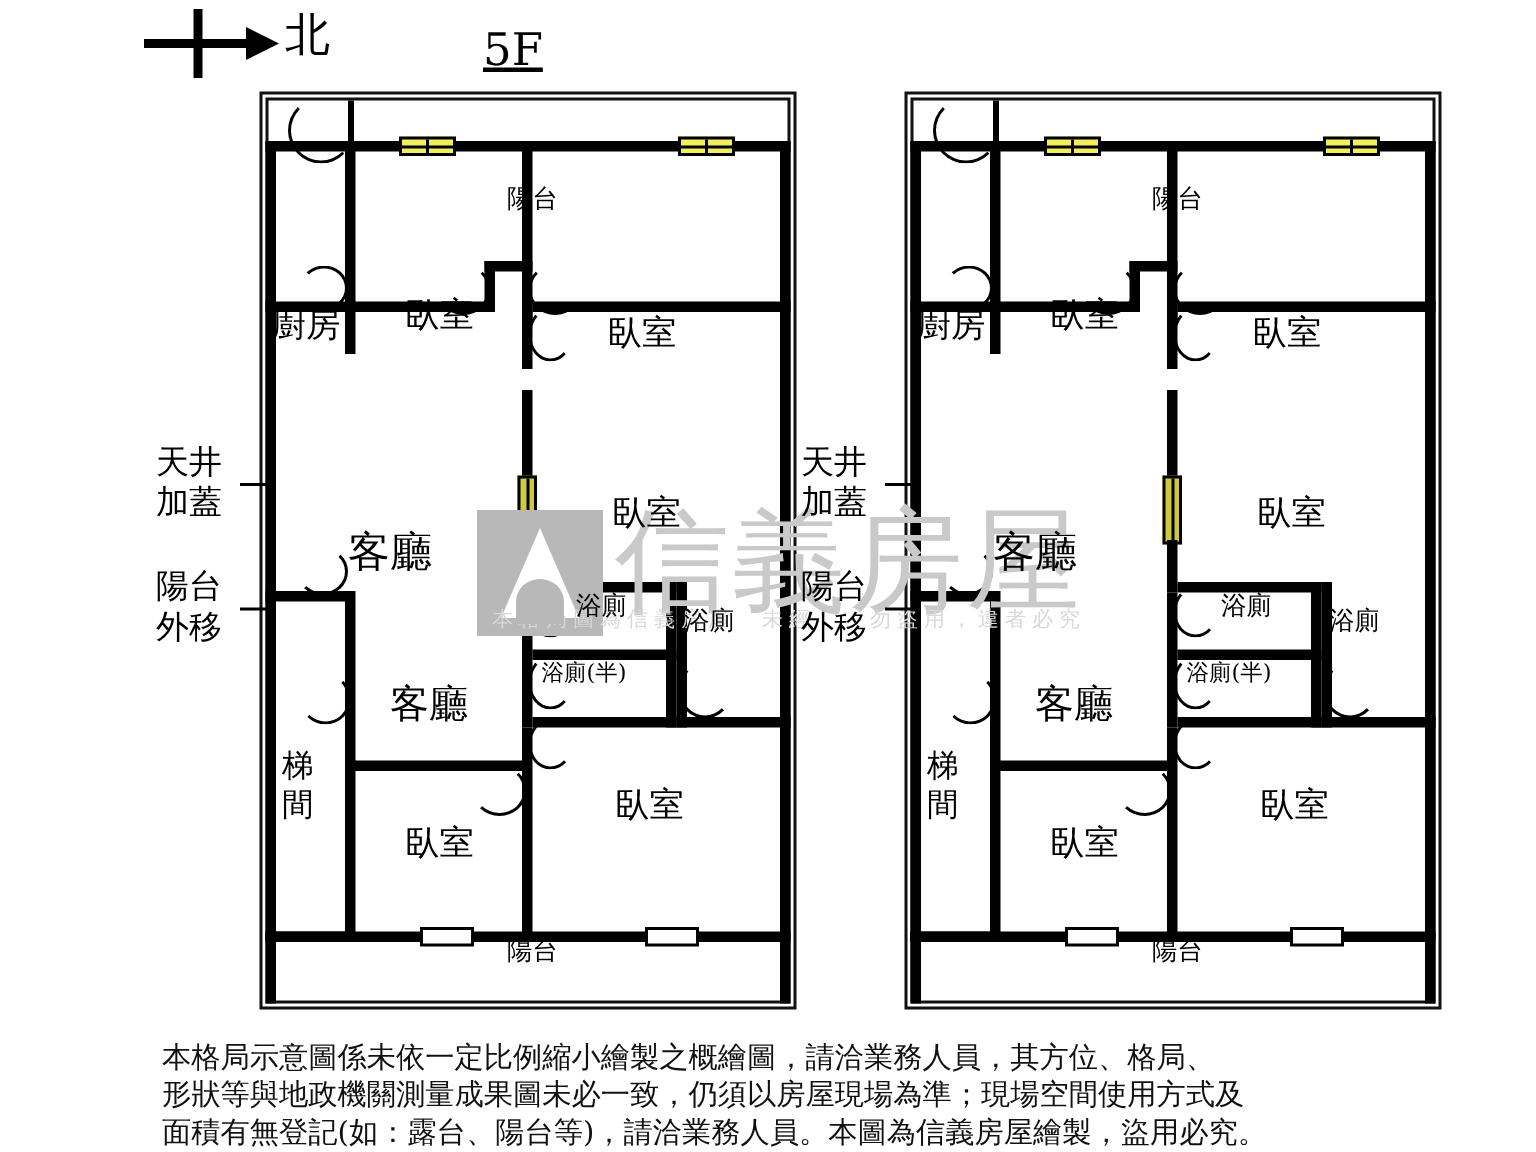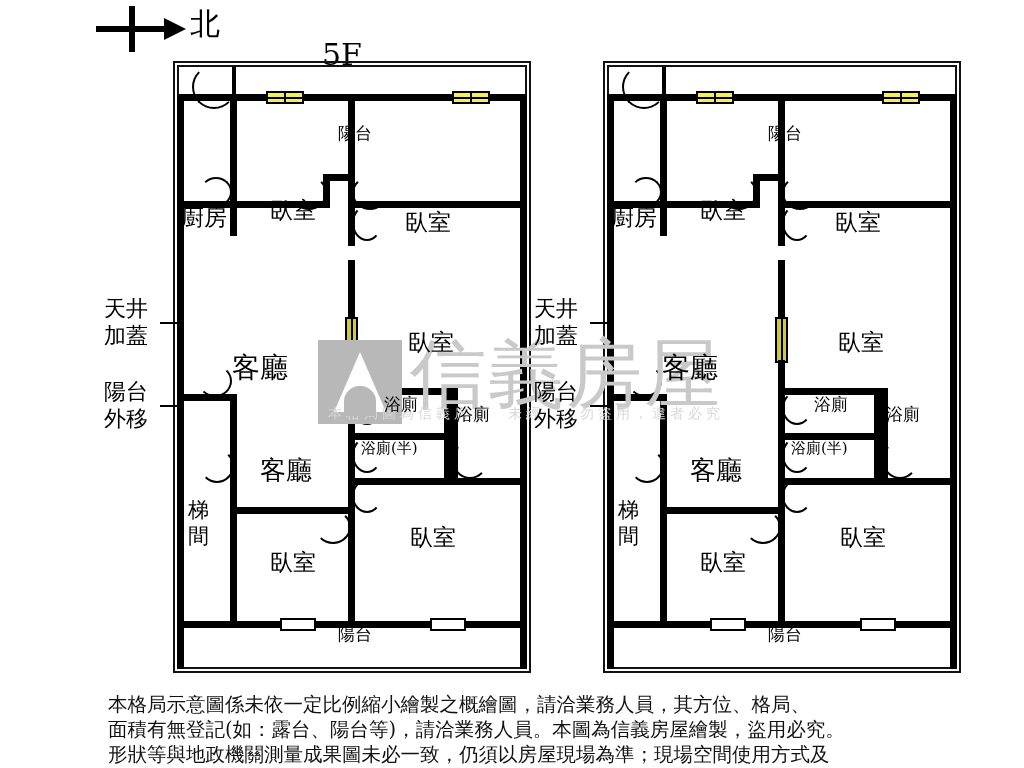--- a/index.html
+++ b/index.html
@@ -61,21 +61,21 @@
     position: absolute;
     font-family: "DejaVu Serif", "Liberation Serif", serif;
     font-size: 30px;
     line-height: 32px;
     white-space: nowrap;
   }
   .plan-title .sub {
     font-size: 26px;
     font-family: "DejaVu Sans", "Liberation Sans", sans-serif;
   }
-  #title-5f { left: 322px; top: 39px; }
+  #title-5f { left: 322px; top: 18px; text-decoration: underline; }
   #title-6f { left: 692px; top: 22px; }
 
   
   .plan {
     position: absolute;
     top: 55px;
     width: 372px;
     height: 620px;
   }
   #plan-5f { left: 160px; }
@@ -456,17 +456,17 @@
   <div class="leader" style="left:590px; top:405px; width:22px;"></div>
 
   <div class="watermark">
     <div class="wm-logo"></div>
     <div class="wm-text">信義房屋</div>
     <div class="wm-fine">本格局圖為信義房屋　未經　　勿盜用，違者必究</div>
   </div>
 
   <div class="disclaimer">
     <div>本格局示意圖係未依一定比例縮小繪製之概繪圖，請洽業務人員，其方位、格局、</div>
+    <div>形狀等與地政機關測量成果圖未必一致，仍須以房屋現場為準；現場空間使用方式及</div>
     <div>面積有無登記(如：露台、陽台等)，請洽業務人員。本圖為信義房屋繪製，盜用必究。</div>
-    <div>形狀等與地政機關測量成果圖未必一致，仍須以房屋現場為準；現場空間使用方式及</div>
   </div>
 
 </div>
 
 </body></html>

